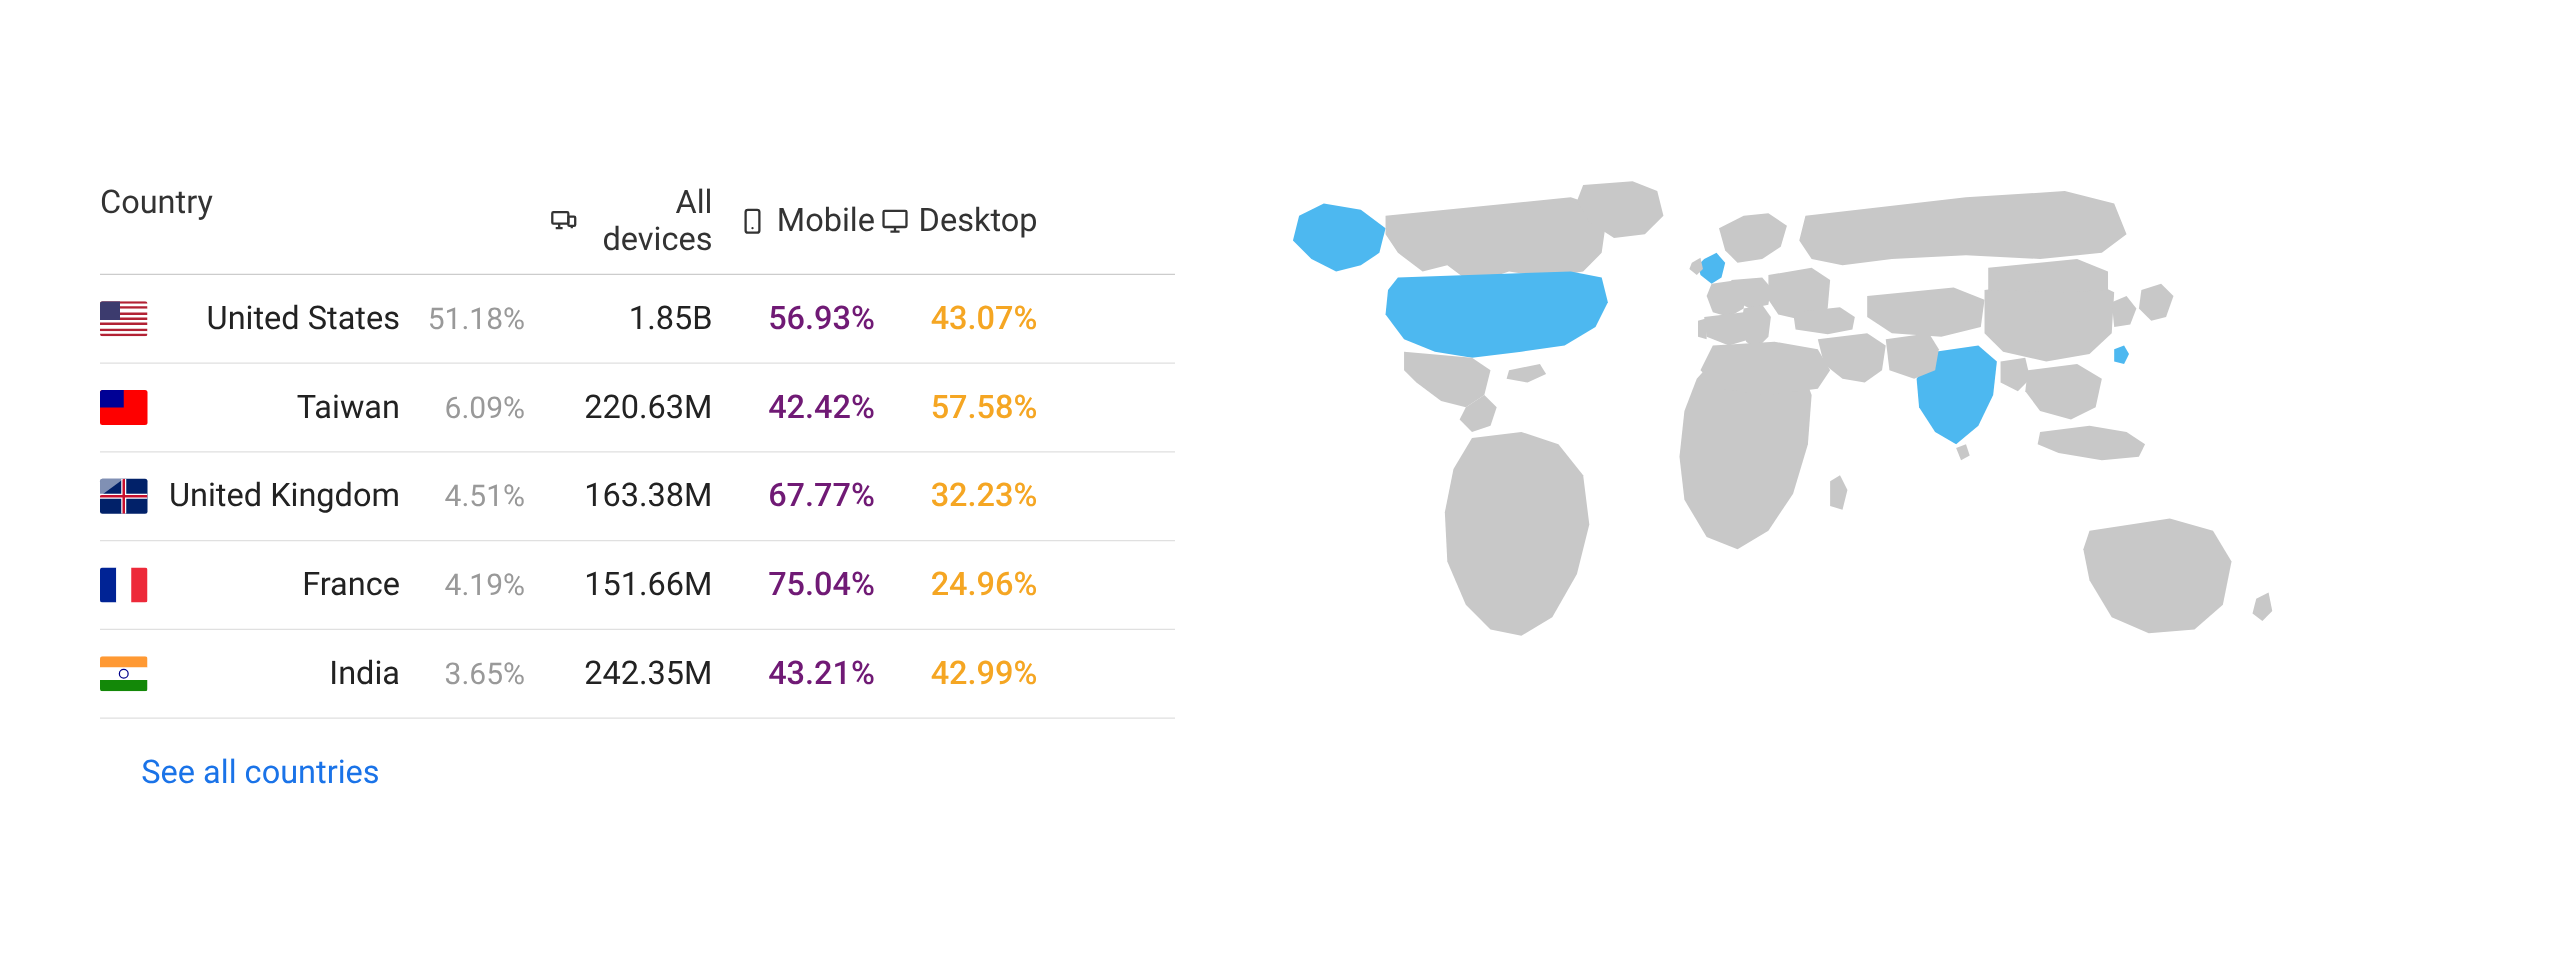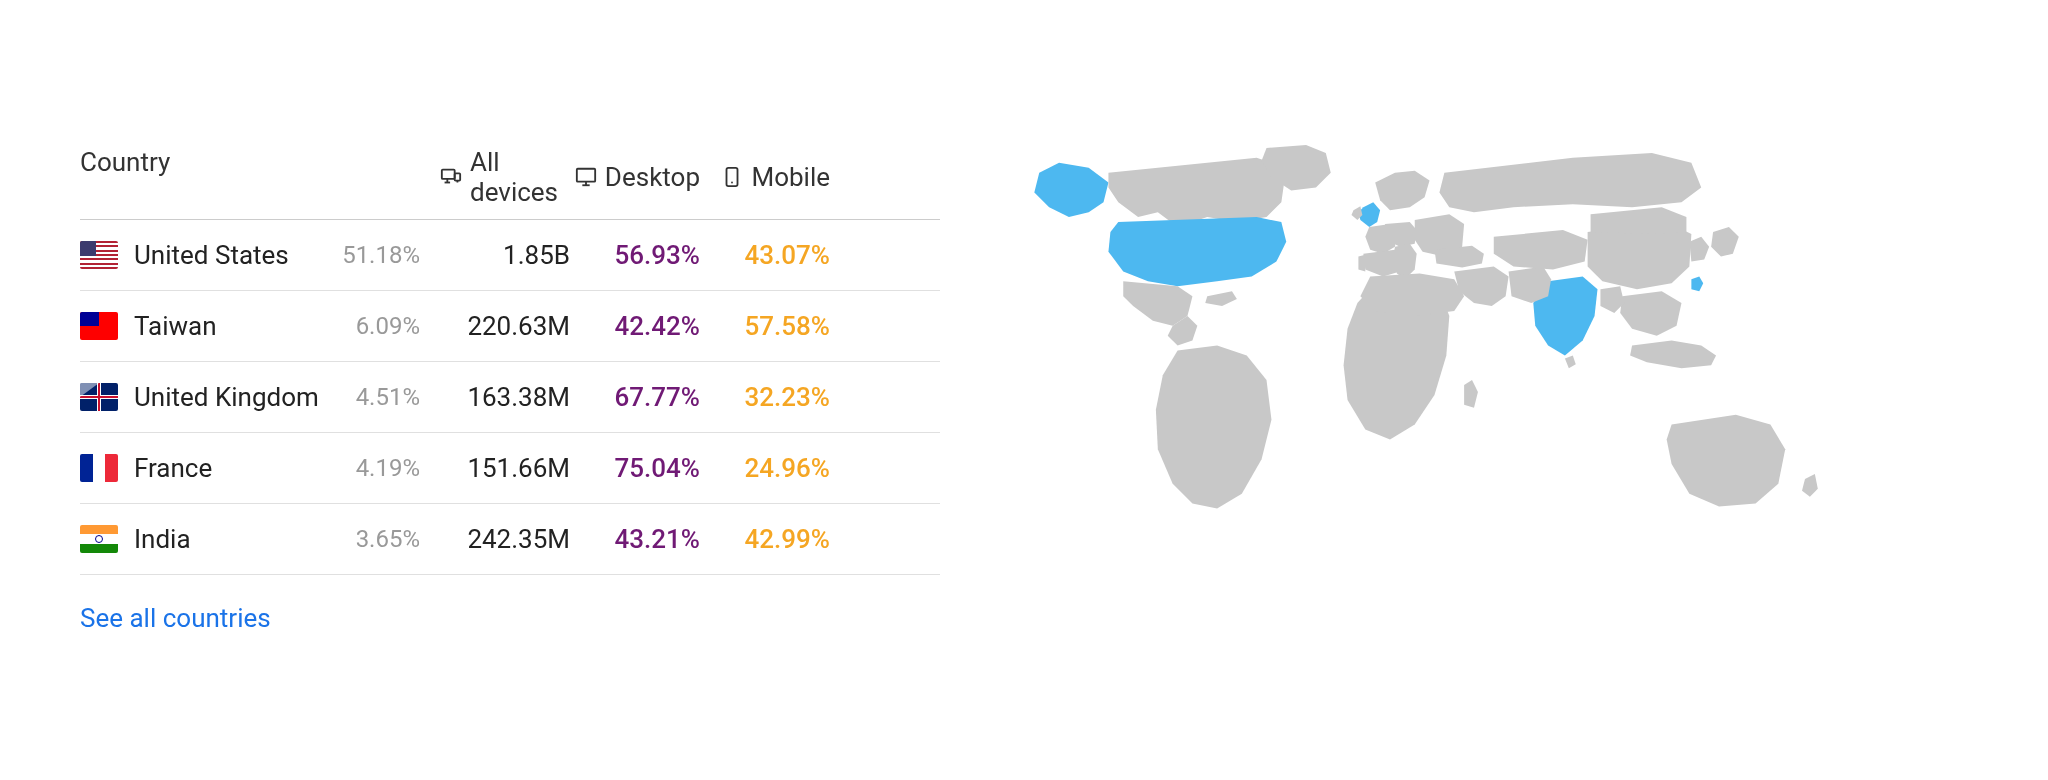--- a/index.html
+++ b/index.html
@@ -34,40 +34,41 @@
       color: #333;
       font-weight: 400;
     }
     .col-header-with-icon {
       display: flex;
       align-items: center;
       gap: 8px;
       font-size: 26px;
       color: #333;
       font-weight: 400;
+      text-align: right;
     }
     .col-header-with-icon.right {
       justify-content: flex-end;
     }
     .icon-svg {
       width: 22px;
       height: 22px;
       flex-shrink: 0;
     }
     .table-row {
       display: grid;
       grid-template-columns: 370px 130px 130px 130px;
       padding: 20px 0;
       border-bottom: 1px solid #e0e0e0;
       align-items: center;
     }
     .country-cell {
       display: flex;
       align-items: center;
-      gap: 16px;
+      justify-content: space-between;
     }
     .flag {
       width: 38px;
       height: 28px;
       border-radius: 2px;
       flex-shrink: 0;
       overflow: hidden;
       display: inline-flex;
     }
     .country-name {
@@ -98,20 +99,21 @@
       text-align: right;
       font-weight: 500;
     }
     .see-all-link {
       display: inline-block;
       margin-top: 28px;
       font-size: 26px;
       color: #1a73e8;
       text-decoration: none;
       cursor: pointer;
+      margin-left: 33px;
     }
     .map-section {
       flex: 1;
       height: 100%;
       display: flex;
       align-items: center;
       justify-content: center;
       padding-left: 40px;
     }
     .map-section svg {
@@ -135,32 +137,32 @@
           <rect x="2" y="4" width="14" height="10" rx="1"></rect>
           <line x1="8" y1="14" x2="8" y2="18"></line>
           <line x1="5" y1="18" x2="11" y2="18"></line>
           <rect x="16" y="8" width="6" height="8" rx="1"></rect>
           <line x1="19" y1="16" x2="19" y2="18"></line>
         </svg>
         <span>All devices</span>
       </div>
       <div class="col-header-with-icon right">
         <svg class="icon-svg" viewBox="0 0 24 24" fill="none" stroke="#333" stroke-width="2">
+          <rect x="6" y="2" width="12" height="20" rx="2"></rect>
+          <circle cx="12" cy="18" r="1" fill="#333" stroke="none"></circle>
+        </svg>
+        <span>Mobile</span>
+      </div>
+      <div class="col-header-with-icon right">
+        <svg class="icon-svg" viewBox="0 0 24 24" fill="none" stroke="#333" stroke-width="2">
           <rect x="2" y="3" width="20" height="14" rx="1"></rect>
           <line x1="8" y1="21" x2="16" y2="21"></line>
           <line x1="12" y1="17" x2="12" y2="21"></line>
         </svg>
         <span>Desktop</span>
-      </div>
-      <div class="col-header-with-icon right">
-        <svg class="icon-svg" viewBox="0 0 24 24" fill="none" stroke="#333" stroke-width="2">
-          <rect x="6" y="2" width="12" height="20" rx="2"></rect>
-          <circle cx="12" cy="18" r="1" fill="#333" stroke="none"></circle>
-        </svg>
-        <span>Mobile</span>
       </div>
     </div>
 
     
     <div id="table-body">
         <div class="table-row" style="grid-template-columns: 240px 120px 130px 130px 130px;">
       <div class="country-cell">
         <div class="flag" style="position:relative;overflow:hidden;width:38px;height:28px;border-radius:2px;">
         <div style="position:absolute;left:0;right:0;top:0%;height:7.6923076923076925%;background:#B22234;"></div>
               <div style="position:absolute;left:0;right:0;top:7.6923076923076925%;height:7.6923076923076925%;background:#fff;"></div>

